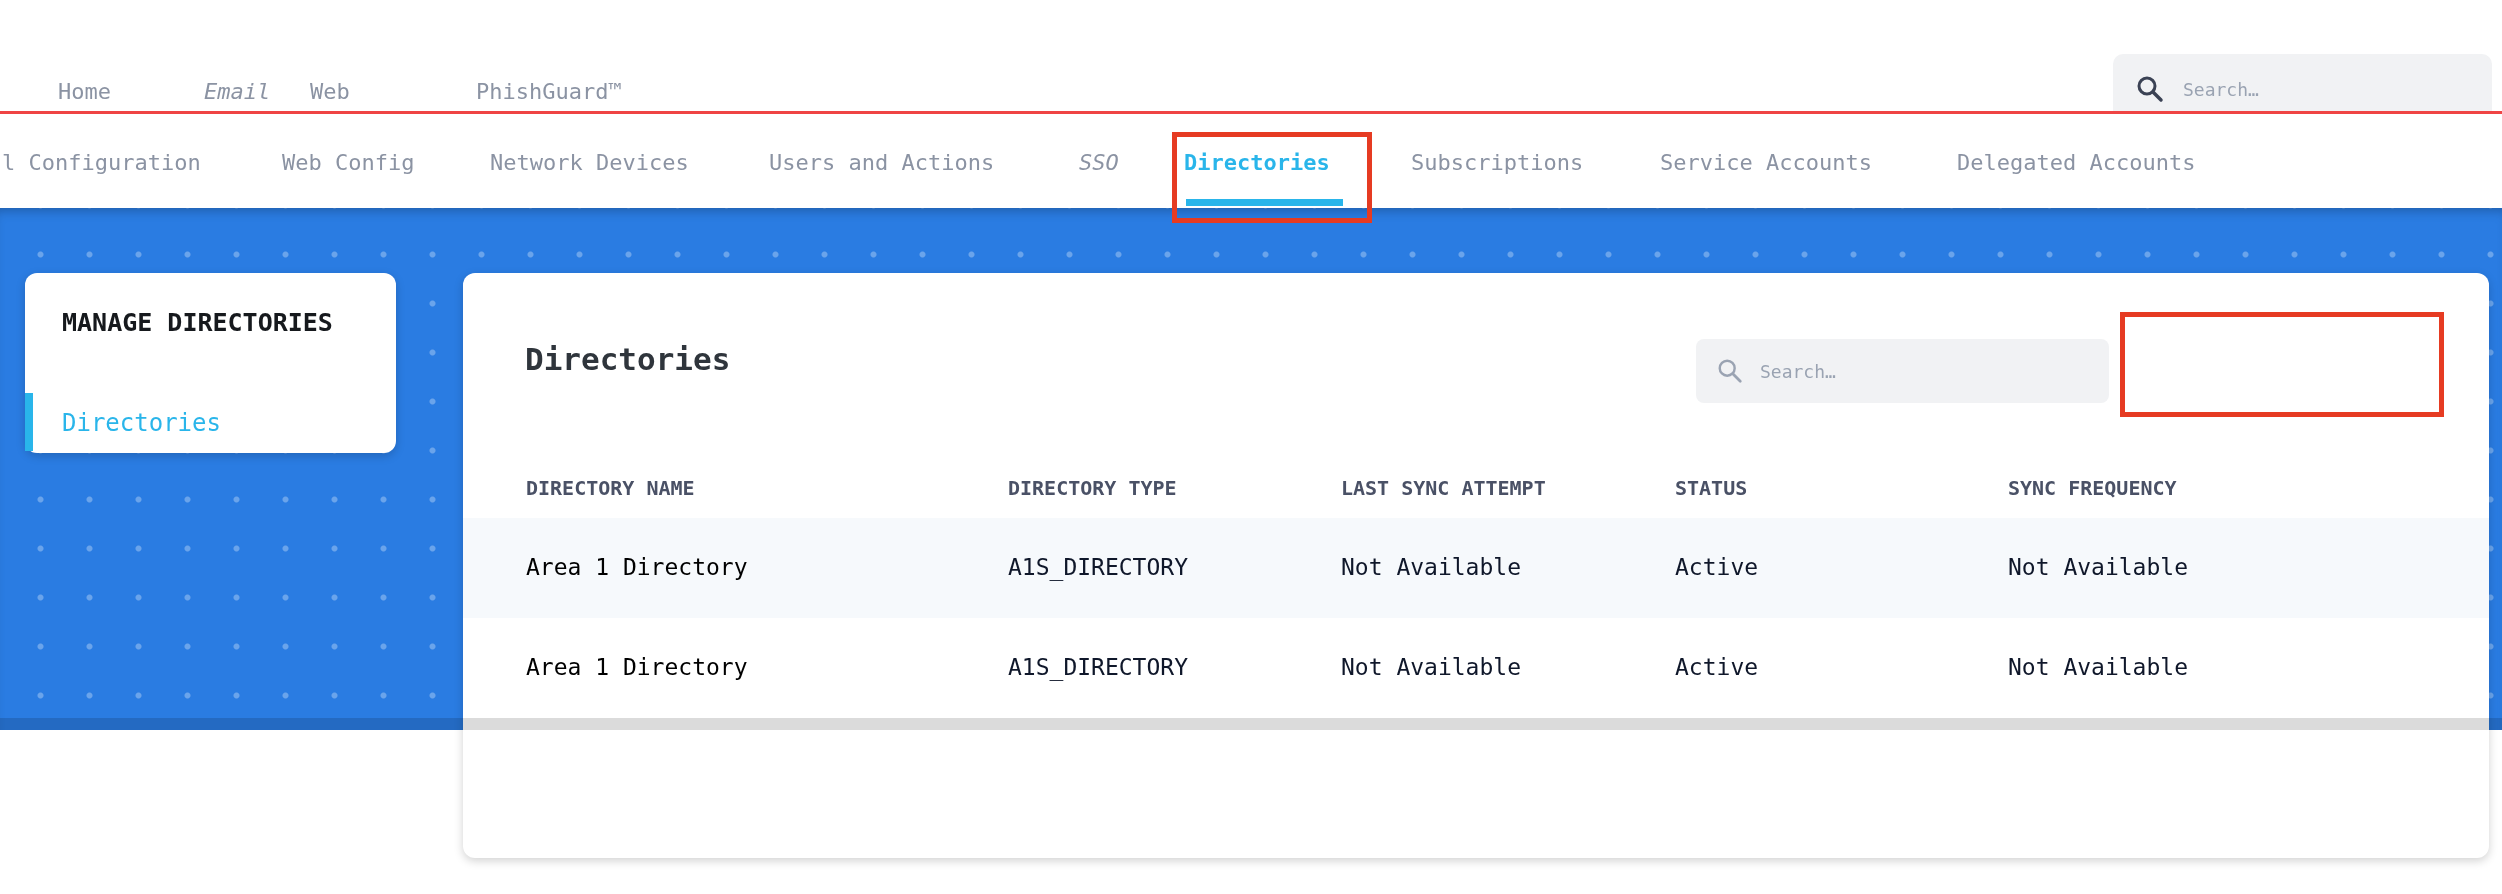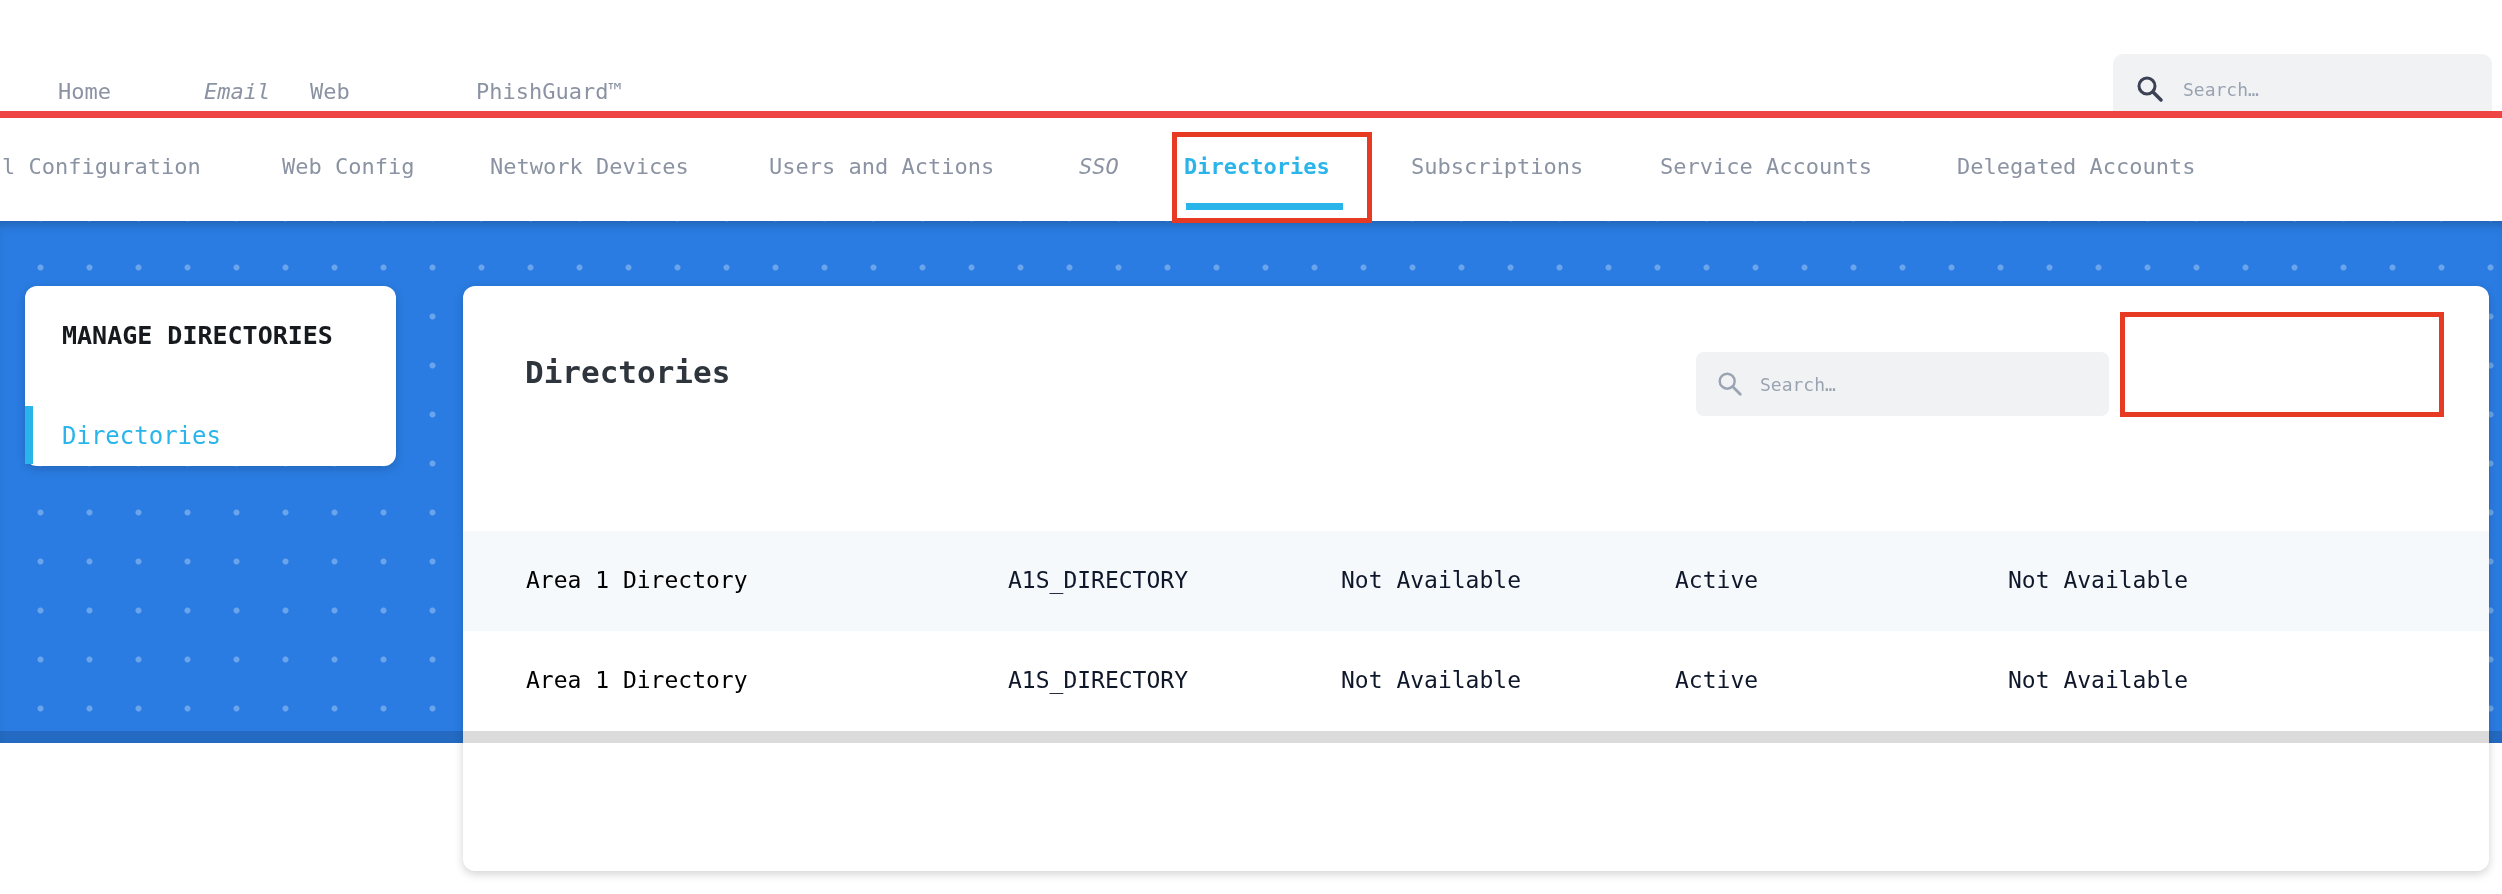--- a/index.html
+++ b/index.html
@@ -14,29 +14,29 @@
 
   .top-search { position:absolute; left:2113px; top:18px; width:379px; height:70px;
     background:#f1f2f4; border-radius:10px; display:flex; align-items:center; padding:0 22px; }
   .top-search svg { flex:0 0 auto; margin-right:18px; }
   .search-input { border:none; outline:none; background:transparent; font:inherit;
     font-size:18px; color:#3f4656; width:100%; }
   .search-input::placeholder { color:#9aa3b2; }
 
   
   .tabbar { position:absolute; left:0; top:111px; width:2502px; height:94px; background:#ffffff;
-    border-top:7px solid #ef4444; }
+    border-top:3px solid #ef4444; }
   .tab { position:absolute; top:36px; font-size:22px; color:#8b93a3; cursor:pointer; white-space:nowrap; }
   .tb0{left:2px;} .tb1{left:282px;} .tb2{left:490px;} .tb3{left:769px;} .tb4{left:1079px;font-style:italic;}
   .tb5{left:1184px; color:#29b5ea; font-weight:bold;}
   .tb6{left:1411px;} .tb7{left:1660px;} .tb8{left:1957px;}
   .tab-underline { position:absolute; left:1186px; top:85px; width:157px; height:7px; background:#29b5ea; }
 
   
-  .content { position:absolute; left:0; top:221px; width:2502px; height:522px;
+  .content { position:absolute; left:0; top:208px; width:2502px; height:522px;
     background-color:#2a7ce2;
     background-image:radial-gradient(rgba(255,255,255,0.30) 2.5px, transparent 3.5px);
     background-size:49px 49px; background-position:16px 22px;
     box-shadow:inset 0 9px 12px -7px rgba(0,0,0,0.28); }
   .bottom-strip { position:absolute; left:0; bottom:0; width:100%; height:12px; background:rgba(0,0,0,0.14); }
 
   
   .side-card { position:absolute; left:25px; top:65px; width:371px; height:180px; background:#ffffff;
     border-radius:12px; box-shadow:0 3px 10px rgba(0,0,0,0.18); }
   .side-title { position:absolute; left:37px; top:35px; font-size:25px; font-weight:bold; color:#16191d; white-space:nowrap; }
@@ -116,20 +116,27 @@
 
       <div class="panel-search">
         <svg width="28" height="28" viewBox="0 0 30 30">
           <circle cx="12" cy="12" r="8" fill="none" stroke="#9aa3b2" stroke-width="2.6"></circle>
           <line x1="18" y1="18" x2="26" y2="26" stroke="#9aa3b2" stroke-width="3" stroke-linecap="round"></line>
         </svg>
         <input class="search-input" type="text" placeholder="Search…" style="">
       </div>
 
 
+      <div class="thead">
+        <span class="th c0">DIRECTORY NAME</span>
+        <span class="th c1">DIRECTORY TYPE</span>
+        <span class="th c2">LAST SYNC ATTEMPT</span>
+        <span class="th c3">STATUS</span>
+        <span class="th c4">SYNC FREQUENCY</span>
+      </div>
 
       <div class="row alt r0">
         <span class="cell link c0">Area 1 Directory</span>
         <span class="cell c1">A1S_DIRECTORY</span>
         <span class="cell c2">Not Available</span>
         <span class="cell c3">Active</span>
         <span class="cell c4">Not Available</span>
       </div>
 
       <div class="row r1">

